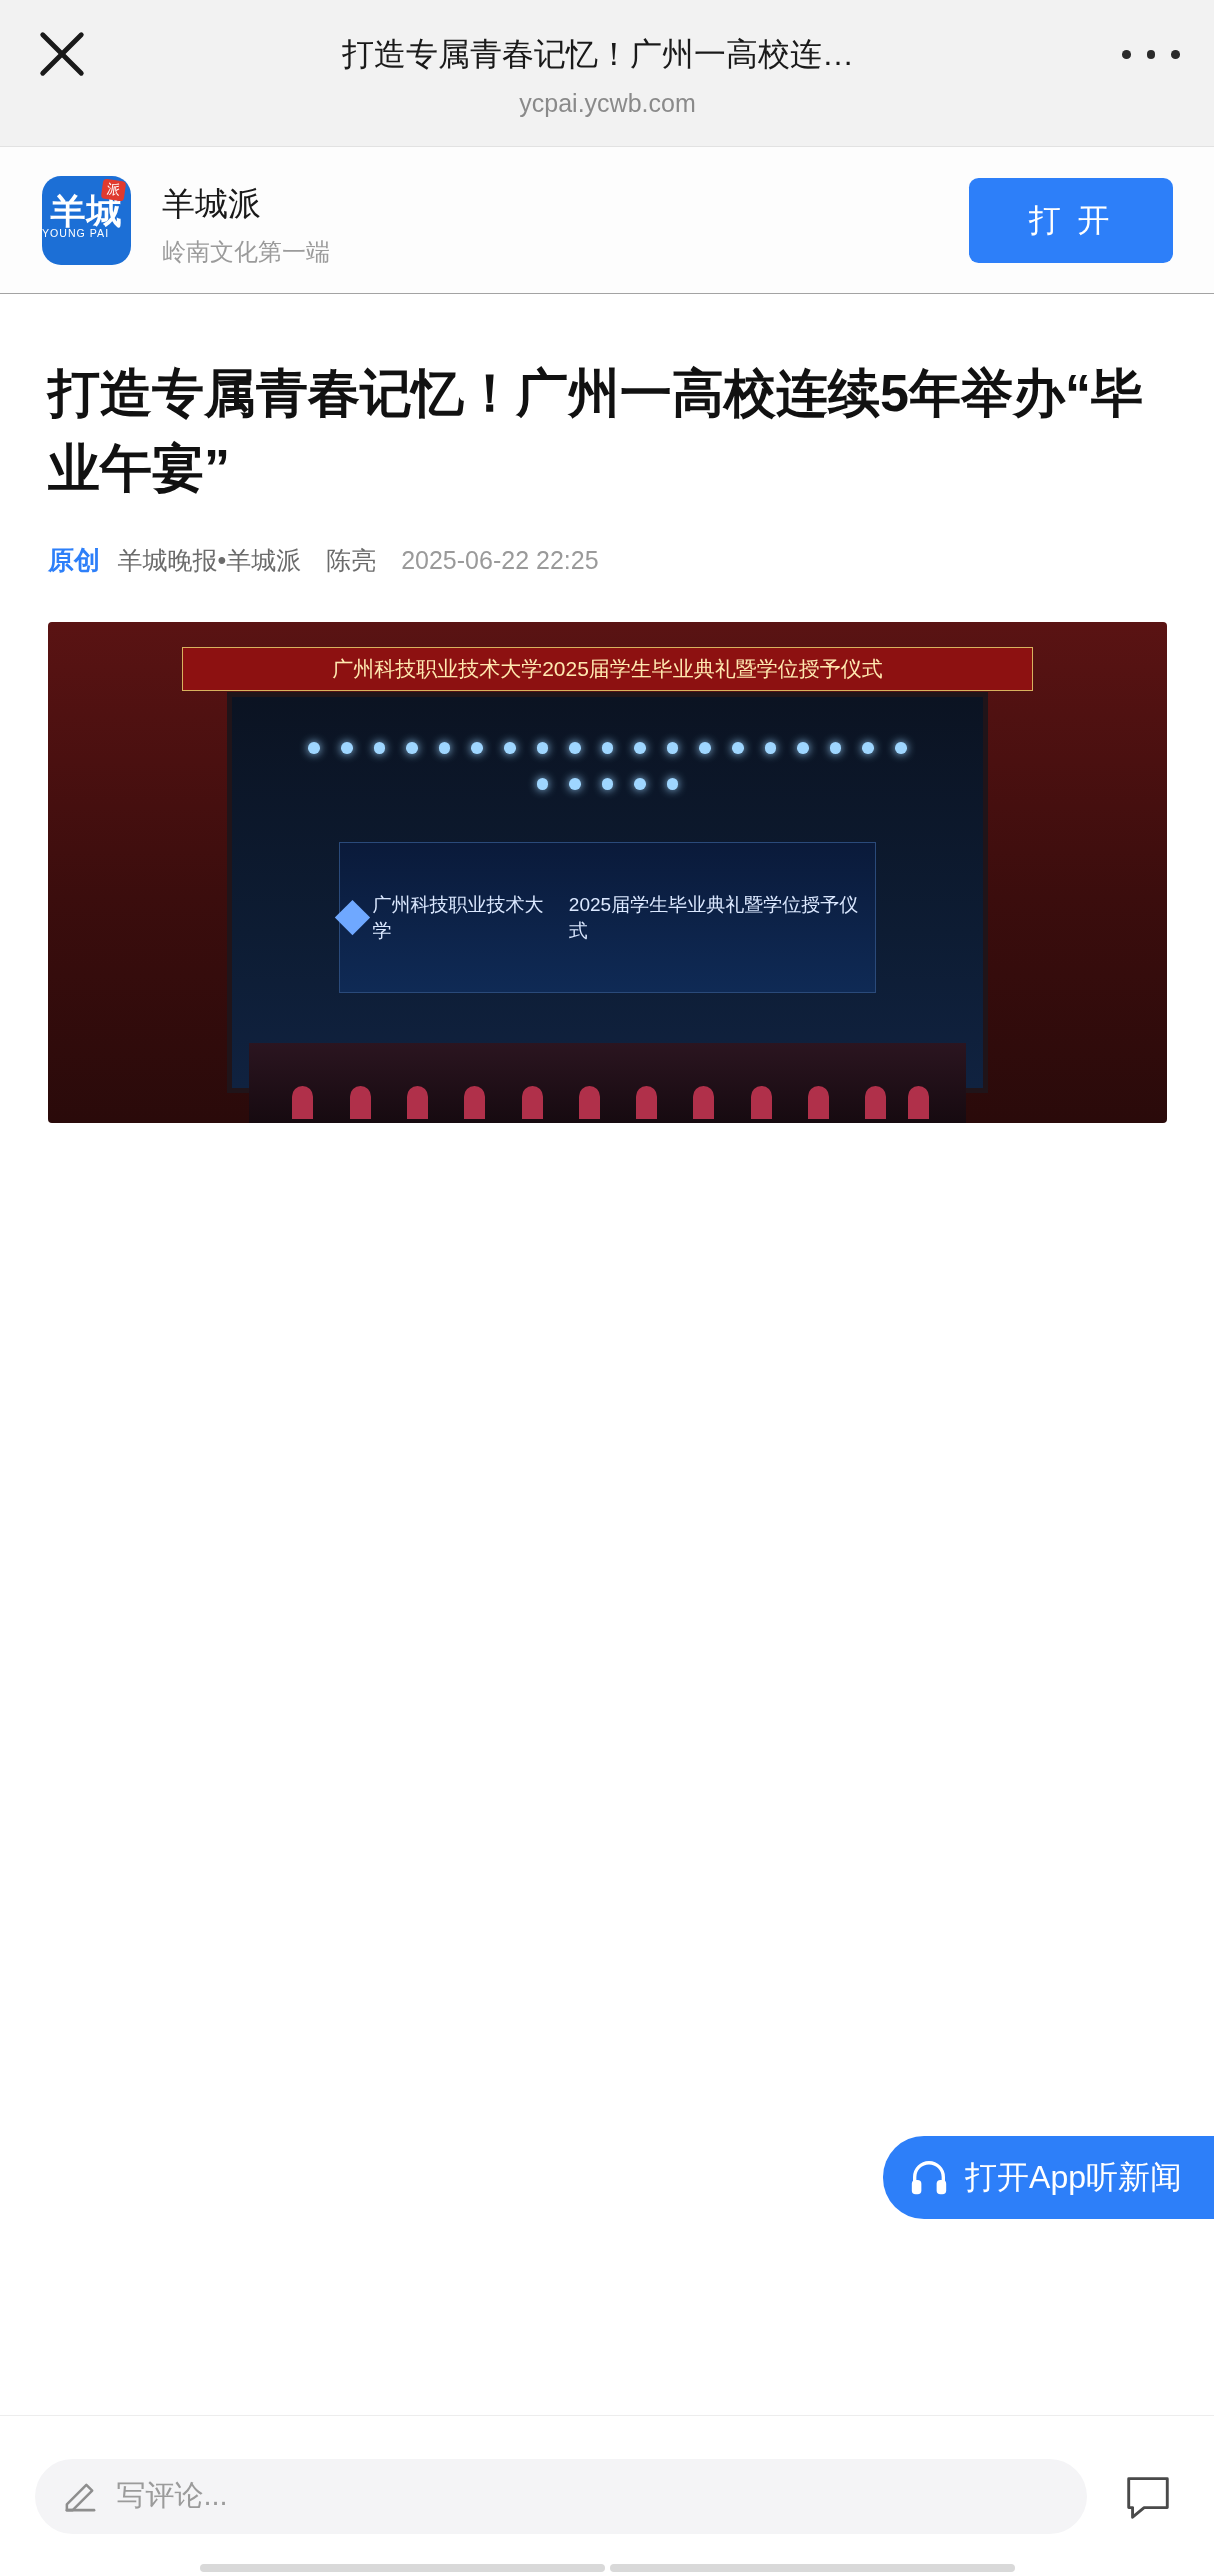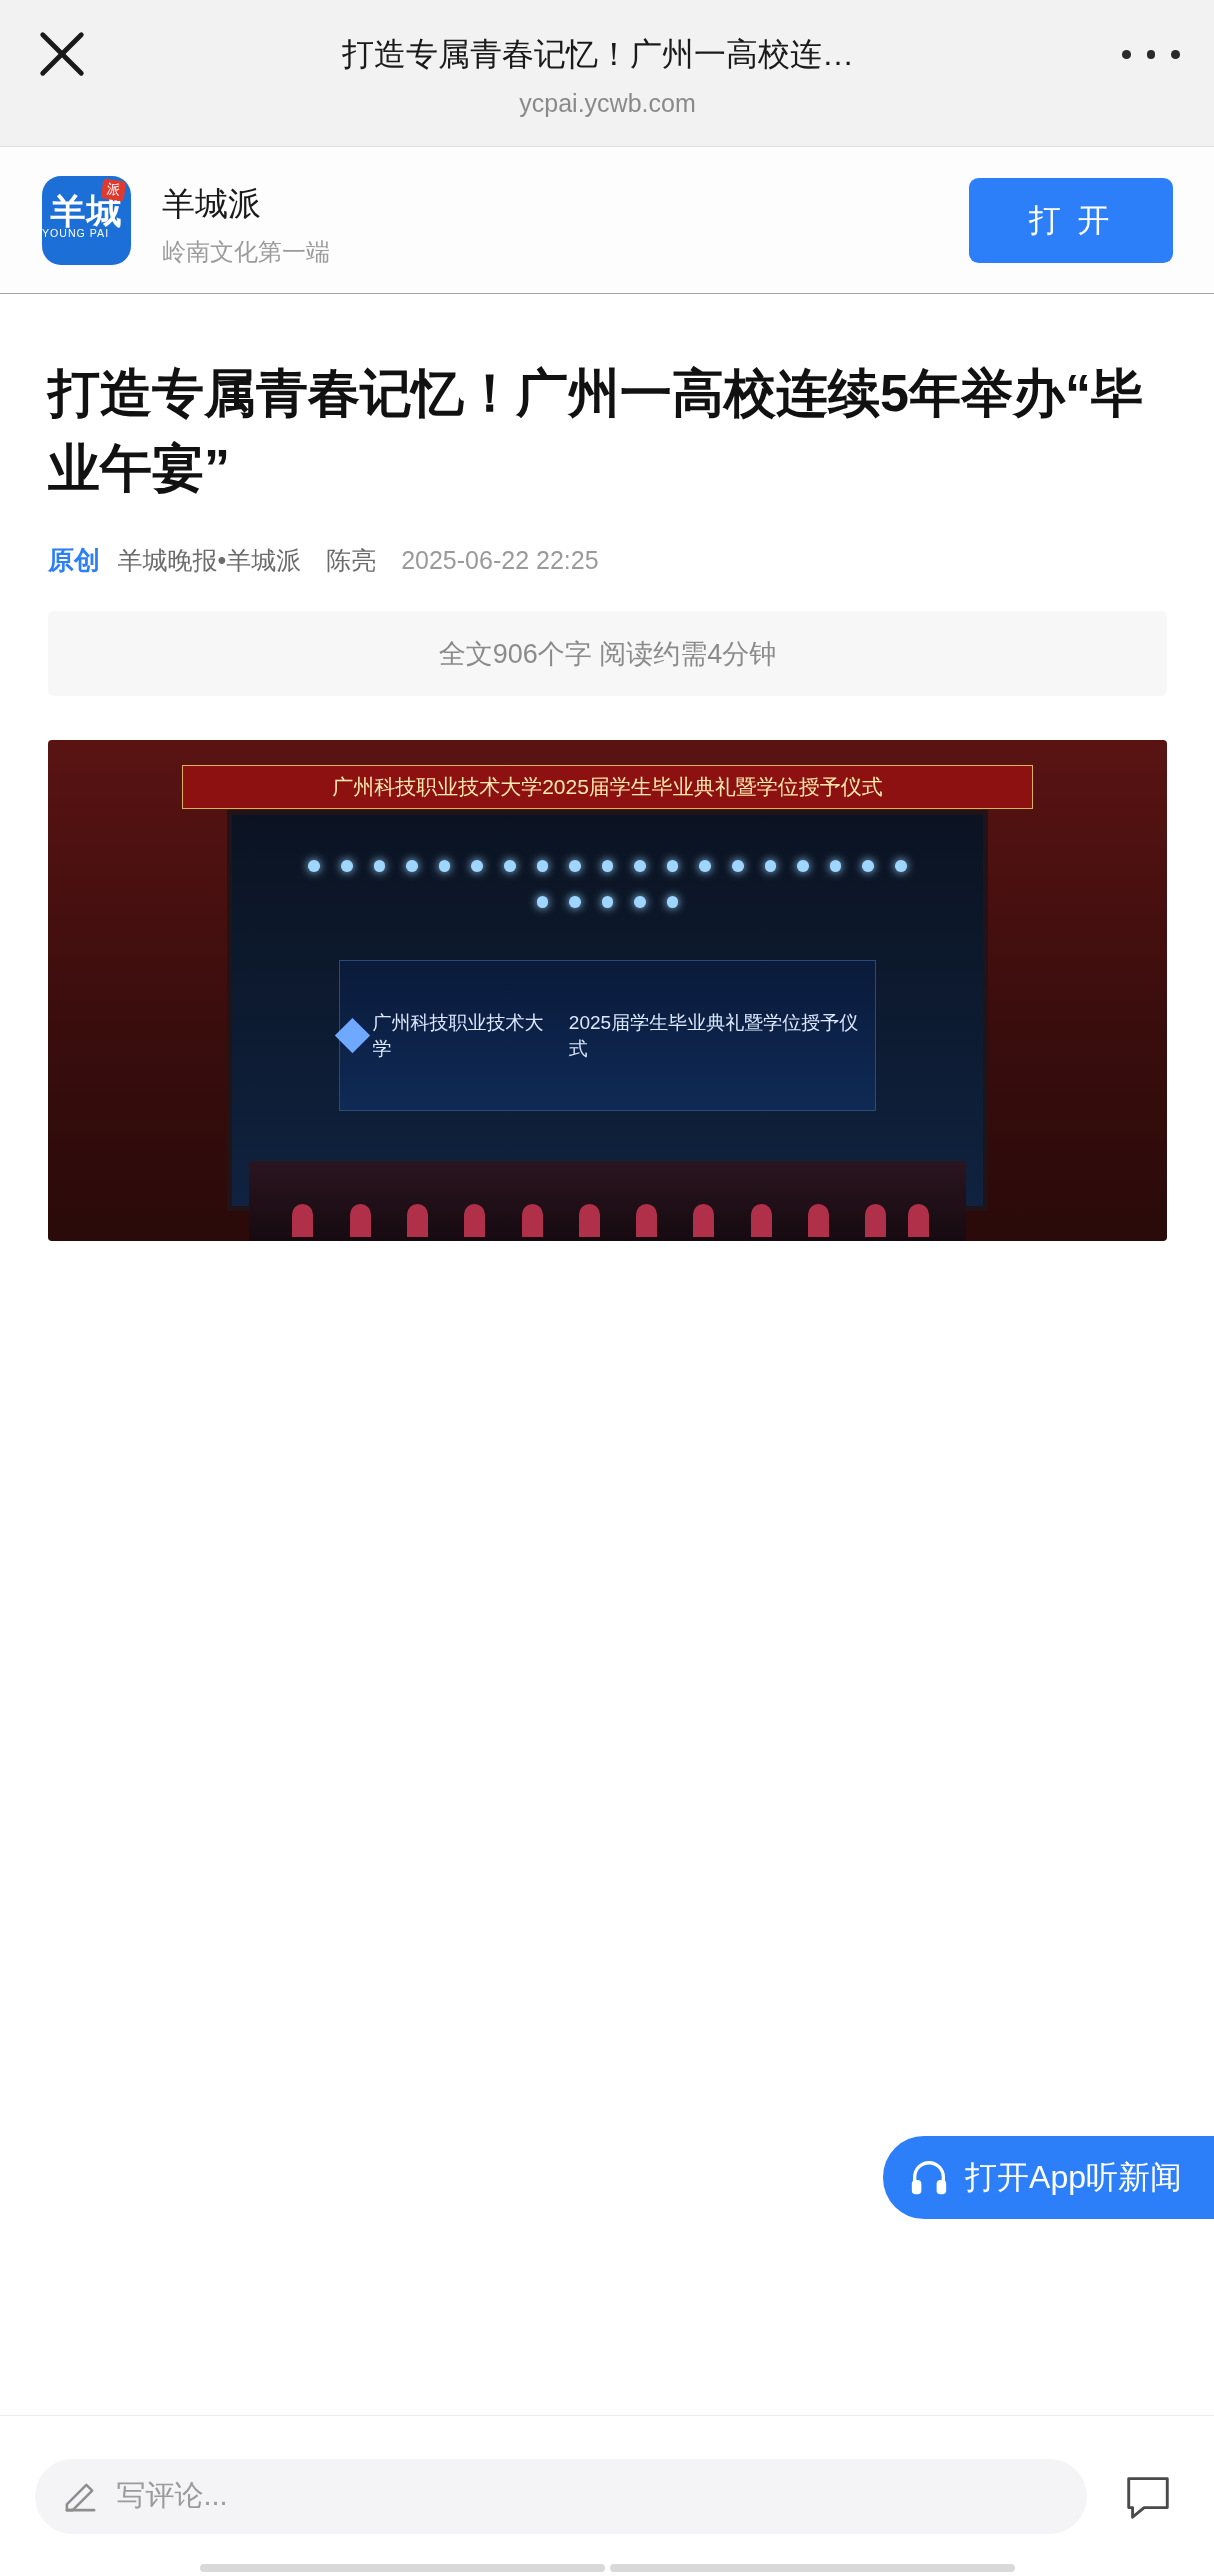--- a/index.html
+++ b/index.html
@@ -367,21 +367,20 @@
 
   <h1 class="headline">打造专属青春记忆！广州一高校连续5年举办“毕业午宴”</h1>
 
   <div class="meta">
     <span class="tag-original">原创</span>
     <span class="source">羊城晚报•羊城派</span>
     <span class="author">陈亮</span>
     <span class="date">2025-06-22 22:25</span>
   </div>
 
-  <div class="readinfo">全文906个字 阅读约需4分钟</div>
 
 
   <div class="hero-img">
     <div class="hero-banner">广州科技职业技术大学2025届学生毕业典礼暨学位授予仪式</div>
     <div class="hero-stage"></div>
     <div class="hero-lights">
       <i></i>
         <i></i>
         <i></i>
         <i></i>

